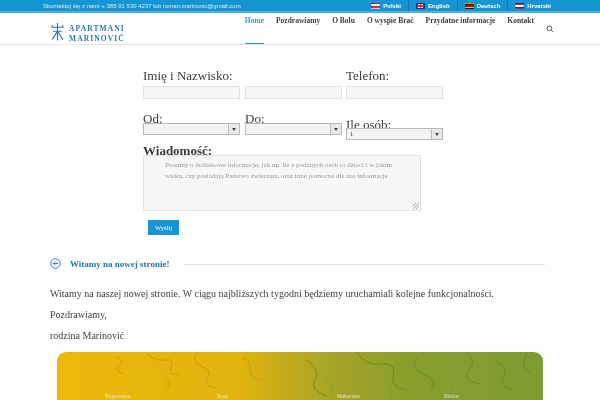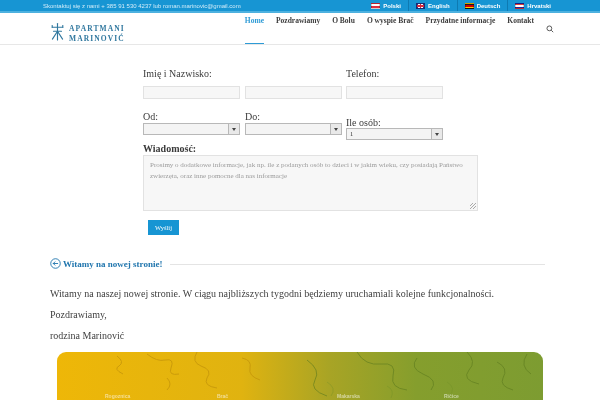--- a/index.html
+++ b/index.html
@@ -32,42 +32,42 @@
   .header { position:absolute; top:13px; left:0; right:0; height:32px; background:#fff;
             border-bottom:1px solid #e7e7e7; }
   .logo { position:absolute; left:50px; top:9px; display:flex; align-items:center; gap:4px; cursor:pointer; }
   .logo-text { font-size:7.5px; font-weight:bold; letter-spacing:1.1px; color:#31789f; line-height:1.25; }
   .nav { position:absolute; right:46px; top:0; height:100%; display:flex; gap:12px; }
   .nav-item { font-size:7.5px; font-weight:bold; color:#3d3d3d; cursor:pointer; padding:3px 0 2px; }
   .nav-item.active { color:#2e9bd6; border-bottom:1.5px solid #2e9bd6; }
   .search-btn { display:flex; align-items:center; cursor:pointer; }
 
   
-  .field-label { position:absolute; font-size:10px; color:#3b3b3b; }
+  .field-label { position:absolute; font-size:13px; color:#3b3b3b; }
   .text-input { position:absolute; width:97px; height:13px; background:#f7f7f7;
                 border:1px solid #e2e2e2; font-size:7px; padding:0 3px; color:#333;
                 font-family:"Liberation Serif", serif; }
   .select { position:absolute; width:97px; height:12px; background:#f4f4f4;
             border:1px solid #b8b8b8; font-size:6.5px; color:#333; padding:1px 14px 0 3px; cursor:pointer; }
   .select-arrow { position:absolute; right:0; top:0; bottom:0; width:11px; background:#e9e9e9;
                   border-left:1px solid #b8b8b8; display:flex; align-items:center; justify-content:center; }
   .select-arrow::after { content:""; width:0; height:0; border-left:2.5px solid transparent;
                   border-right:2.5px solid transparent; border-top:3.5px solid #444; }
-  .message-area { position:absolute; left:143px; top:155px; width:335px; height:56px;
+  .message-area { position:absolute; left:143px; top:155px; width:278px; height:56px;
                   background:#f7f7f7; border:1px solid #e2e2e2; font-size:7px; line-height:1.6;
-                  color:#9b9b9b; padding:4px 6px; overflow:hidden; }
+                  color:#9b9b9b; padding:4px 21px; overflow:hidden; }
   .resize-grip { position:absolute; right:1px; bottom:1px; width:6px; height:6px;
       background:repeating-linear-gradient(135deg, transparent 0 1.5px, #aaa 1.5px 2.2px); }
   .submit-btn { position:absolute; left:148px; top:220px; width:31px; height:15px;
                 background:#1795d3; color:#fff; border:none; font-size:6.5px;
                 font-family:"Liberation Serif", serif; cursor:pointer; }
 
   
   .welcome-head { position:absolute; left:50px; right:55px; top:258px; height:12px;
-                  display:flex; align-items:center; gap:2px; }
+                  display:flex; align-items:center; gap:9px; }
   .welcome-title { font-size:9px; font-weight:bold; color:#2176ae; white-space:nowrap; }
   .welcome-rule { flex:1; height:1px; background:#e4e4e4; margin-left:6px; }
   .para { position:absolute; left:50px; font-size:10px; color:#3f3f3f; }
 
   
   .map-wrap { position:absolute; left:57px; top:352px; width:486px; height:48px;
               border-radius:9px 9px 0 0; overflow:hidden; cursor:pointer; }
   .map-label { position:absolute; bottom:1px; font-size:5px; font-weight:bold;
                font-family:"Liberation Sans", sans-serif; color:rgba(255,255,255,.55); }
 </style>

